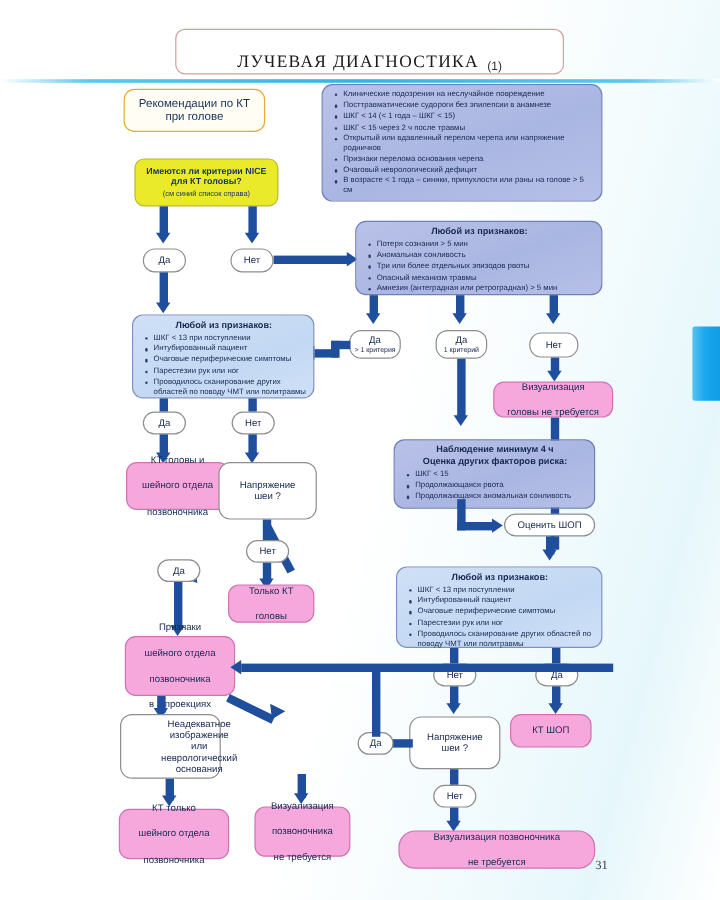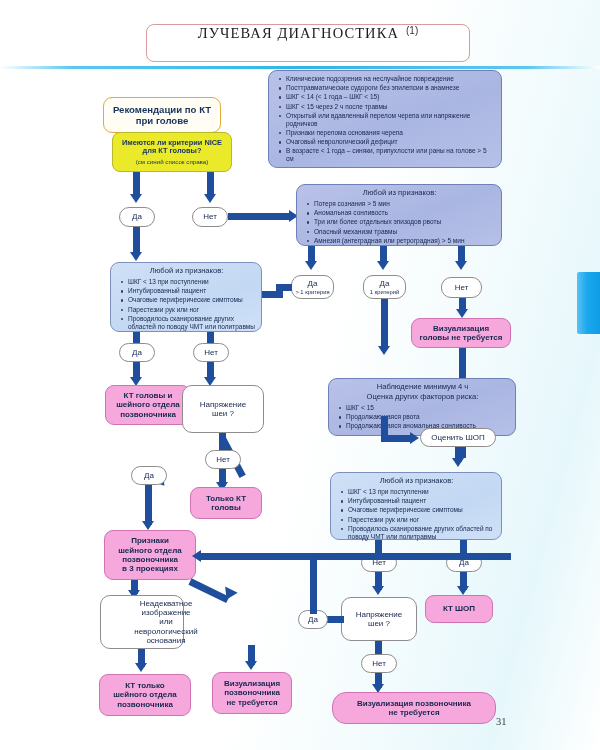--- a/index.html
+++ b/index.html
@@ -23,21 +23,21 @@
   }
   
   #title-box {
     position: absolute;
     left: 146px; top: 24px;
     width: 322px; height: 36px;
     border: 1.4px solid #d99b9b;
     border-radius: 8px;
     background: #ffffff;
     display: flex;
-    align-items: flex-start;
+    align-items: flex-end;
     justify-content: center;
   }
   #title-text {
     font-family: "Liberation Serif", serif;
     font-size: 14.5px;
     letter-spacing: 1.1px;
     color: #1a1a1a;
     font-weight: 500;
   }
   #title-num {
@@ -75,23 +75,22 @@
     align-items: center;
     justify-content: center;
     text-align: center;
     line-height: 1.18;
   }
   .n-cream {
     background: #fffdf4;
     border: 1.3px solid #e3a93c;
     border-radius: 9px;
     font-size: 9.6px;
-    font-weight: bold;
+    font-weight: normal;
     color: #16335e;
-    margin-top: 23px;
   }
   .n-yellow {
     background: #eaea2b;
     border: 1.2px solid #b8b82a;
     border-radius: 8px;
     color: #16335e;
   }
   .n-yellow .l1 { font-size: 7.4px; font-weight: bold; }
   .n-yellow .l2 { font-size: 6.2px; font-weight: normal; margin-top: 2px; }
   .n-blue {
@@ -107,21 +106,21 @@
     background: linear-gradient(160deg, #cfe0f6 0%, #c3d8f3 60%, #cfe1f7 100%);
     border: 1.1px solid #7d90bd;
     border-radius: 9px;
     color: #16274f;
     align-items: stretch;
     justify-content: flex-start;
     padding: 4px 5px 4px 6px;
   }
   .n-blue .hdr, .n-lightblue .hdr {
     font-size: 7.6px;
-    font-weight: normal;
+    font-weight: bold;
     margin-bottom: 2px;
   }
   .n-blue ul, .n-lightblue ul {
     margin: 0;
     padding-left: 11px;
     list-style: none;
   }
   .n-blue li, .n-lightblue li {
     font-size: 6.5px;
     text-align: left;
@@ -135,22 +134,23 @@
     left: -7px; top: 3px;
     width: 2.4px; height: 2.4px;
     border-radius: 50%;
     background: #2b3c6e;
   }
   .n-pink {
     background: #f6a8dd;
     border: 1.1px solid #cf73b4;
     border-radius: 9px;
     font-size: 8px;
-    font-weight: bold;
+    font-weight: normal;
     color: #16274f;
+    gap: 12px;
   }
   .dec {
     position: absolute;
     box-sizing: border-box;
     background: #ffffff;
     border: 1.1px solid #8d8d8d;
     border-radius: 10px;
     display: flex;
     flex-direction: column;
     align-items: center;
@@ -320,21 +320,21 @@
   <div class="ln" style="left:207px; top:362px; width:7px; height:18px;"></div>
   <div class="arr-d" style="left:204px; top:377px;"></div>
 
   <div class="node n-pink" style="left:411px; top:318px; width:100px; height:30px;">
     <span>Визуализация</span>
     <span>головы не требуется</span>
   </div>
 
   <div class="ln" style="left:459px; top:348px; width:7px; height:110px;"></div>
 
-  <div class="node n-blue" style="left:328px; top:378px; width:188px; height:58px;">
+  <div class="node n-blue" style="left:328px; top:366px; width:168px; height:58px;">
     <div class="hdr">Наблюдение минимум 4 ч</div>
     <div class="hdr" style="margin-top:-1px;">Оценка других факторов риска:</div>
     <ul>
       <li>ШКГ &lt; 15</li>
       <li>Продолжающаяся рвота</li>
       <li>Продолжающаяся аномальная сонливость</li>
     </ul>
   </div>
 
   <div class="ln" style="left:381px; top:416px; width:7px; height:26px;"></div>

